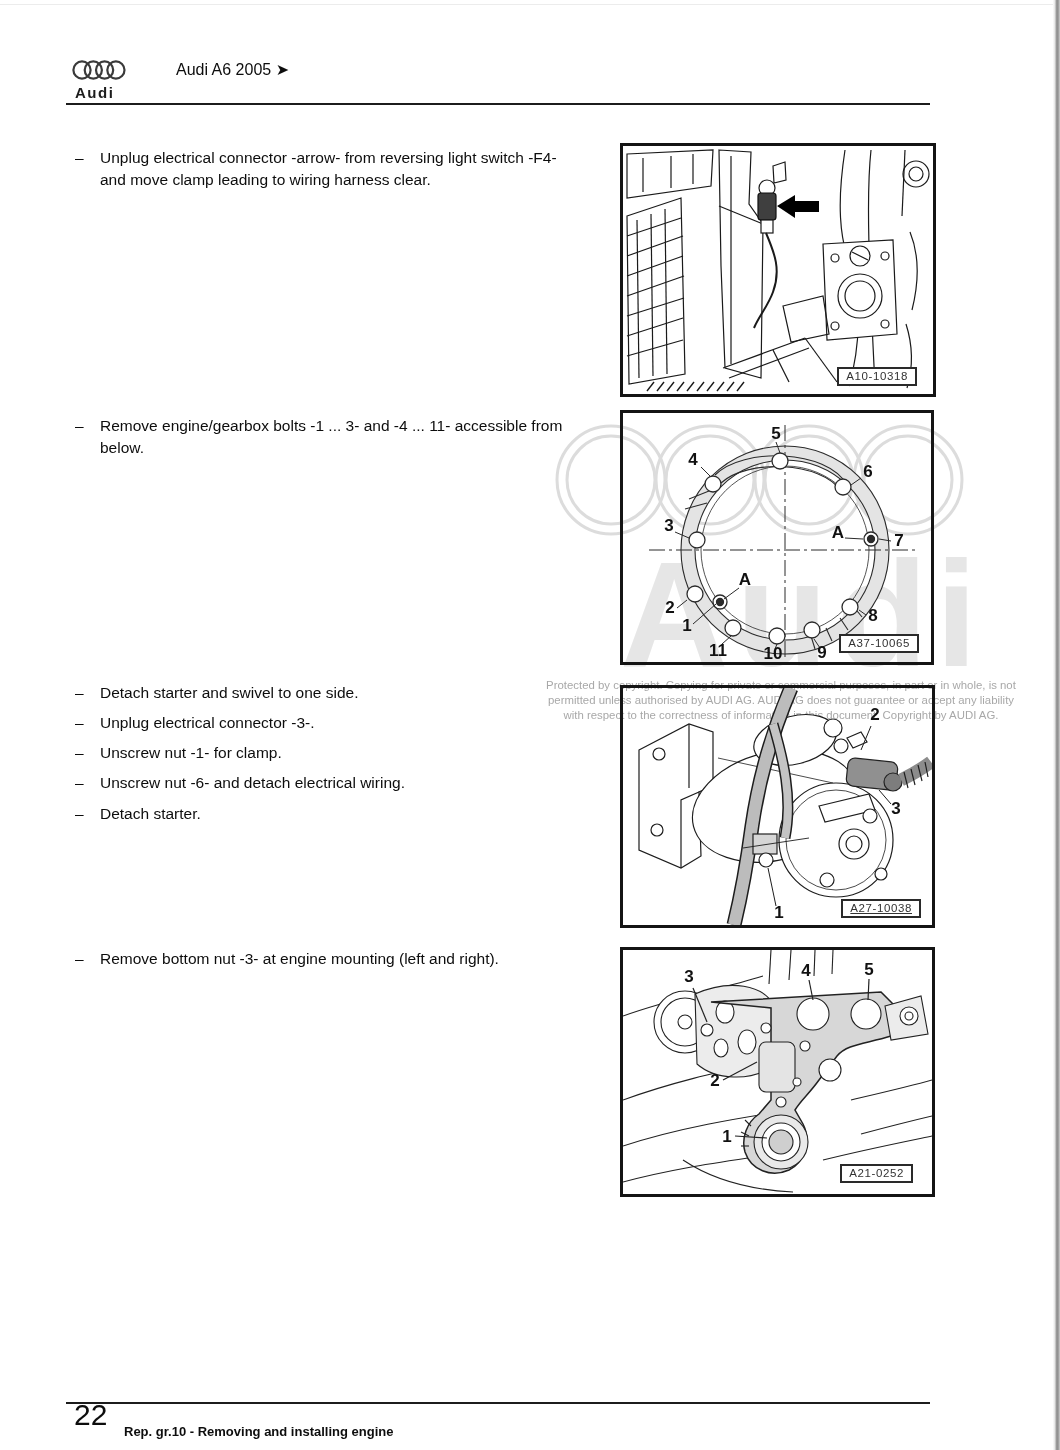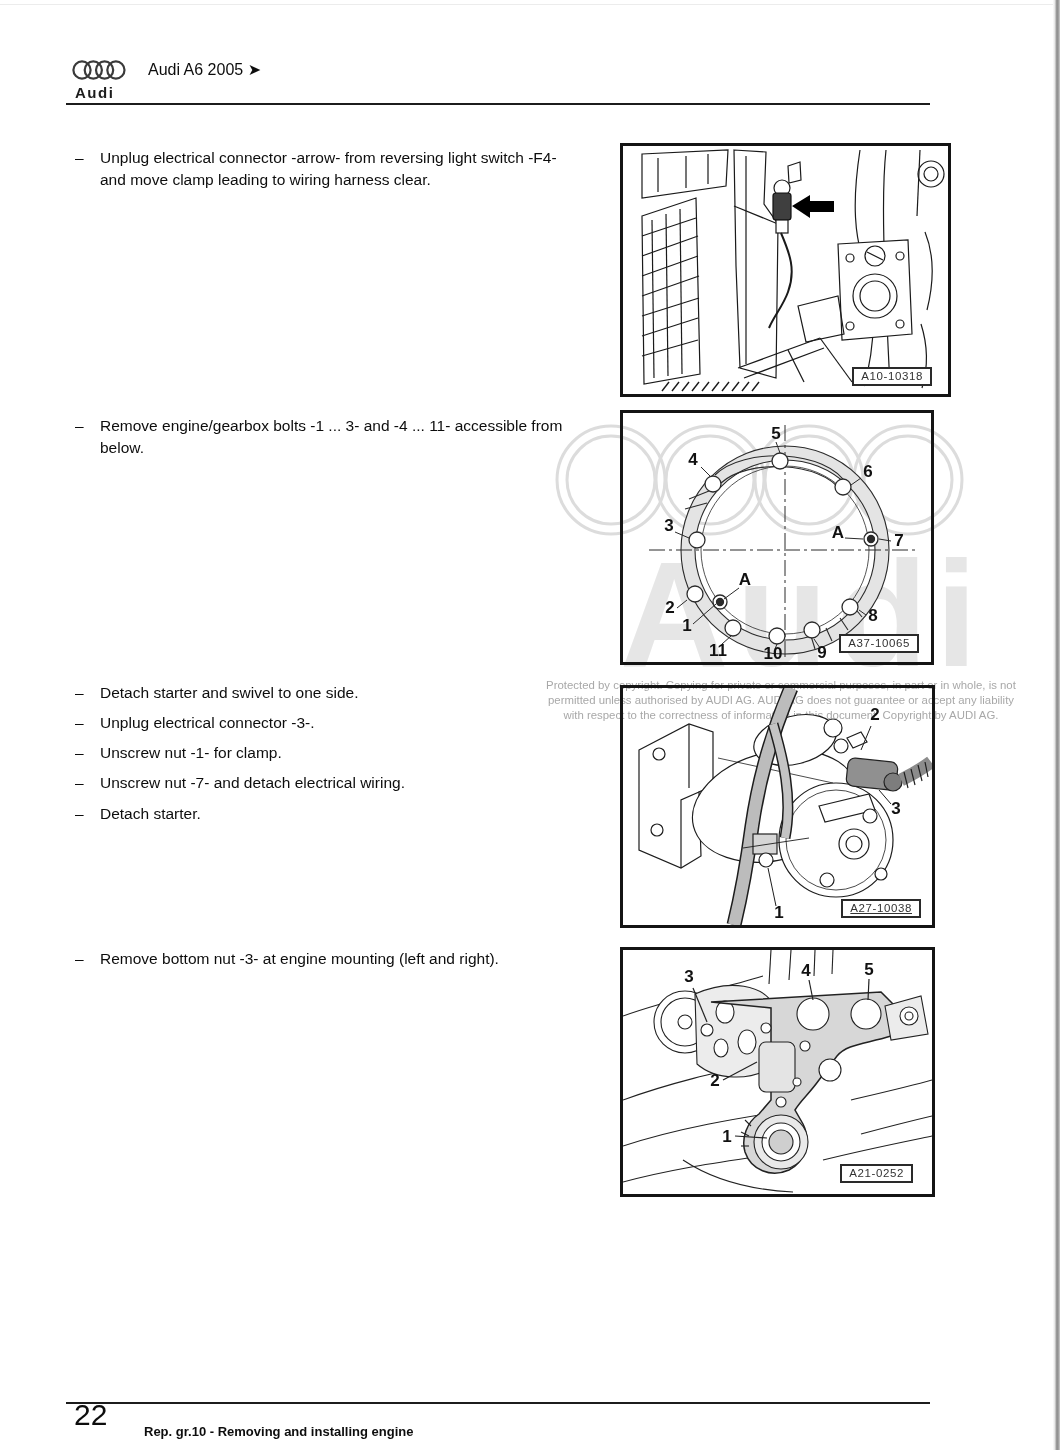--- a/index.html
+++ b/index.html
@@ -1,21 +1,21 @@
 <!DOCTYPE html>
 <html><head>
 <meta charset="utf-8">
 <style>
   html,body{margin:0;padding:0;background:#fff;}
   #page{position:relative;width:1060px;height:1450px;background:#ffffff;overflow:hidden;
         font-family:"Liberation Sans",sans-serif;color:#111;}
   .abs{position:absolute;}
 
   
-  .hdr-line{font-size:16px;line-height:22px;color:#0d0d0d;white-space:nowrap;}
+  .hdr-line{font-size:16px;line-height:22px;color:#0d0d0d;white-space:nowrap;margin-left:28px;}
   .wordmark{font-size:15px;font-weight:bold;letter-spacing:1.5px;color:#1c1c1c;}
   .rule{background:#1c1c1c;height:2px;}
 
   
   .step{position:absolute;left:75px;display:flex;z-index:2;font-size:15.5px;line-height:22px;color:#0d0d0d;}
   .step .dash{width:25px;flex:none;}
   .step .txt{width:482px;}
 
   
   .copyright{position:absolute;left:527px;top:678px;width:508px;text-align:center;
@@ -94,32 +94,32 @@
   <div class="step" style="top:712px;">
     <span class="dash">–</span>
     <span class="txt">Unplug electrical connector -3-.</span>
     </div>
   <div class="step" style="top:742px;">
     <span class="dash">–</span>
     <span class="txt">Unscrew nut -1- for clamp.</span>
     </div>
   <div class="step" style="top:772px;">
     <span class="dash">–</span>
-    <span class="txt">Unscrew nut -7- and detach electrical wiring.</span>
+    <span class="txt">Unscrew nut -6- and detach electrical wiring.</span>
     </div>
   <div class="step" style="top:803px;">
     <span class="dash">–</span>
     <span class="txt">Detach starter.</span>
     </div>
   <div class="step" style="top:948px;">
     <span class="dash">–</span>
     <span class="txt">Remove bottom nut -3- at engine mounting (left and right).</span>
     </div>
 
-  <div class="figure" style="left:620px;top:143px;width:310px;height:248px;padding-left:15px;">
+  <div class="figure" style="left:620px;top:143px;width:310px;height:248px;">
     <svg width="310" height="248" viewBox="0 0 310 248">
       <g stroke="#1a1a1a" stroke-width="1.2" fill="none">
         <path d="M4,8 L90,4 L88,40 L4,52 Z"></path>
         <path d="M20,12 L20,46"></path>
           <path d="M48,10 L48,42"></path>
           <path d="M70,8 L70,38"></path>
         <path d="M4,70 L58,52 L62,228 L6,238 Z"></path>
         <path d="M4,90 L58,72"></path>
           <path d="M4,110 L60,90"></path>
           <path d="M4,130 L60,110"></path>
@@ -350,15 +350,15 @@
         <text class="callout" x="246" y="25">5</text>
         <text class="callout" x="92" y="136">2</text>
         <text class="callout" x="104" y="192">1</text>
       </g>
     </svg>
     <div class="fig-label" style="right:19px;bottom:11px;">A21-0252</div>
   </div>
 
   <div class="abs rule" style="left:66px;top:1402px;width:864px;"></div>
   <div class="abs page-num" style="left:74px;top:1398px;">22</div>
-  <div class="abs footer-cap" style="left:144px;top:1424px;">Rep. gr.10 - Removing and installing engine</div>
+  <div class="abs footer-cap" style="left:124px;top:1424px;">Rep. gr.10 - Removing and installing engine</div>
 
 </div>
 
 </body></html>

